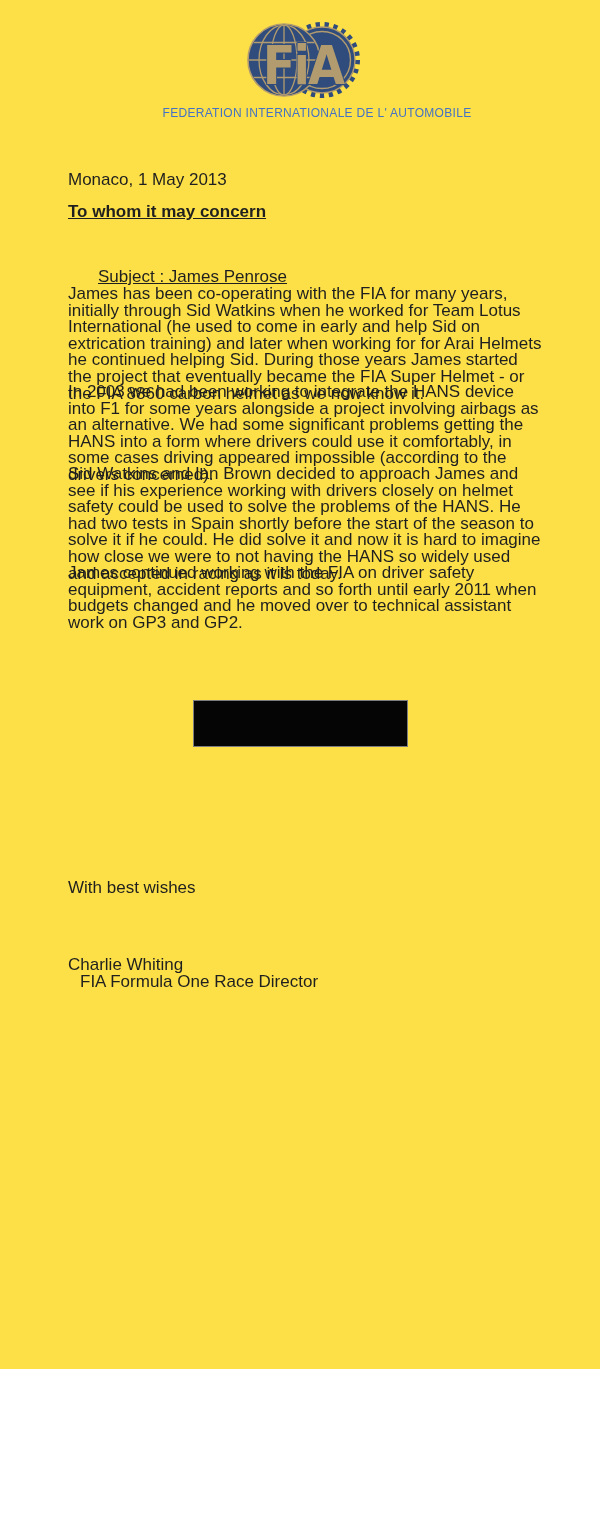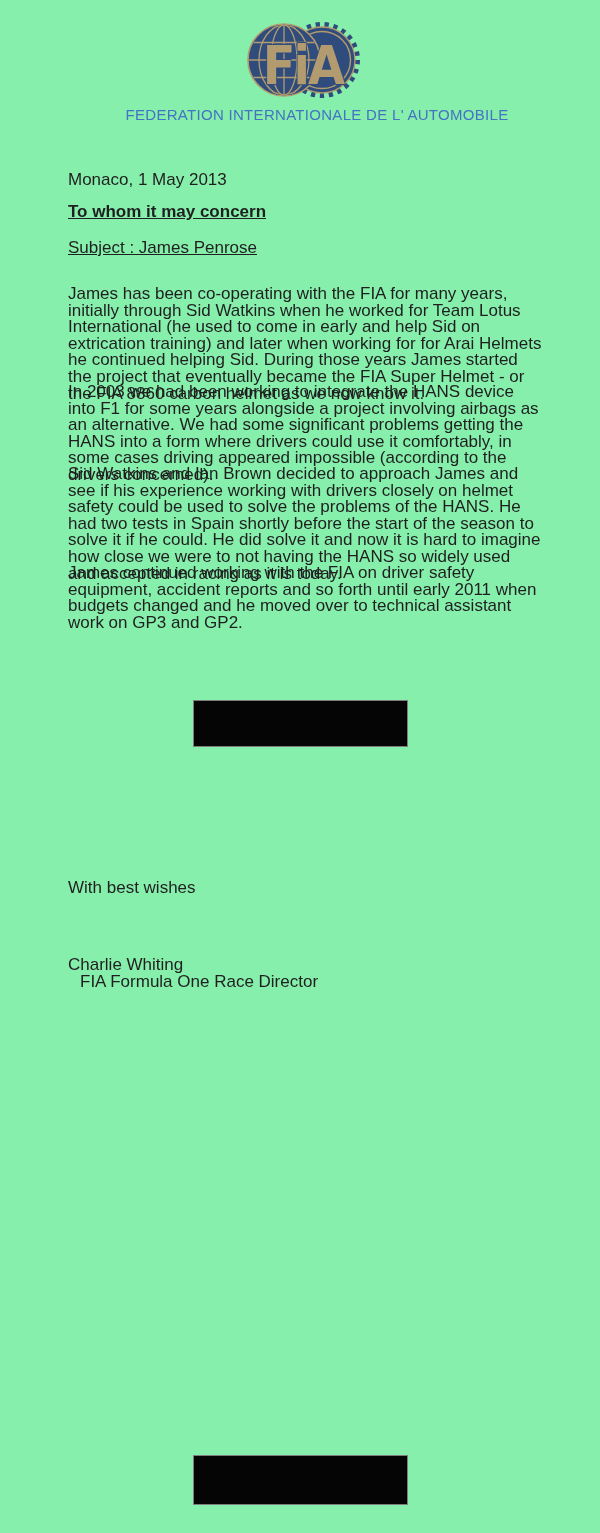--- a/index.html
+++ b/index.html
@@ -2,61 +2,61 @@
 <html><head>
 <meta charset="utf-8">
 <style>
   * { margin: 0; padding: 0; box-sizing: border-box; }
   html, body { background: #ffffff; }
   body { font-family: "Liberation Sans", "DejaVu Sans", sans-serif; }
 
   .page {
     position: relative;
     width: 600px;
-    height: 1533px;
-    background: #86efac;
+    height: 1369px;
+    background: #fde047;
     margin: 0 auto;
     overflow: hidden;
     color: #1f1f1f;
   }
 
   
   .logo {
     position: absolute;
     left: 246px;
     top: 21px;
     width: 114px;
     height: 78px;
   }
   .org-name {
     position: absolute;
     left: 0;
     right: 7px;
     top: 106px;
     text-align: center;
-    font-size: 15px;
+    font-size: 12px;
     letter-spacing: 0.3px;
     color: #4472C4;
     font-weight: 400;
     padding-left: 41px;
   }
 
   
   .txt {
     position: absolute;
     left: 68px;
     font-size: 17px;
     line-height: 16.6px;
     color: #1f1f1f;
   }
   .para { width: 474px; }
 
   .dateline   { top: 172px; }
   .salutation { top: 204px; font-weight: bold; text-decoration: underline; }
-  .subject    { top: 240px; text-decoration: underline; }
+  .subject    { top: 269px; text-decoration: underline; margin-left: 30px; }
 
   .p1 { top: 286px; }
   .p2 { top: 384px; }
   .p3 { top: 466px; }
   .p4 { top: 565px; }
   .p5 { top: 774px; }
 
   .closing   { top: 880px; }
   .sig-name  { top: 957px; }
   .sig-title { top: 974px; padding-left: 12px; }

